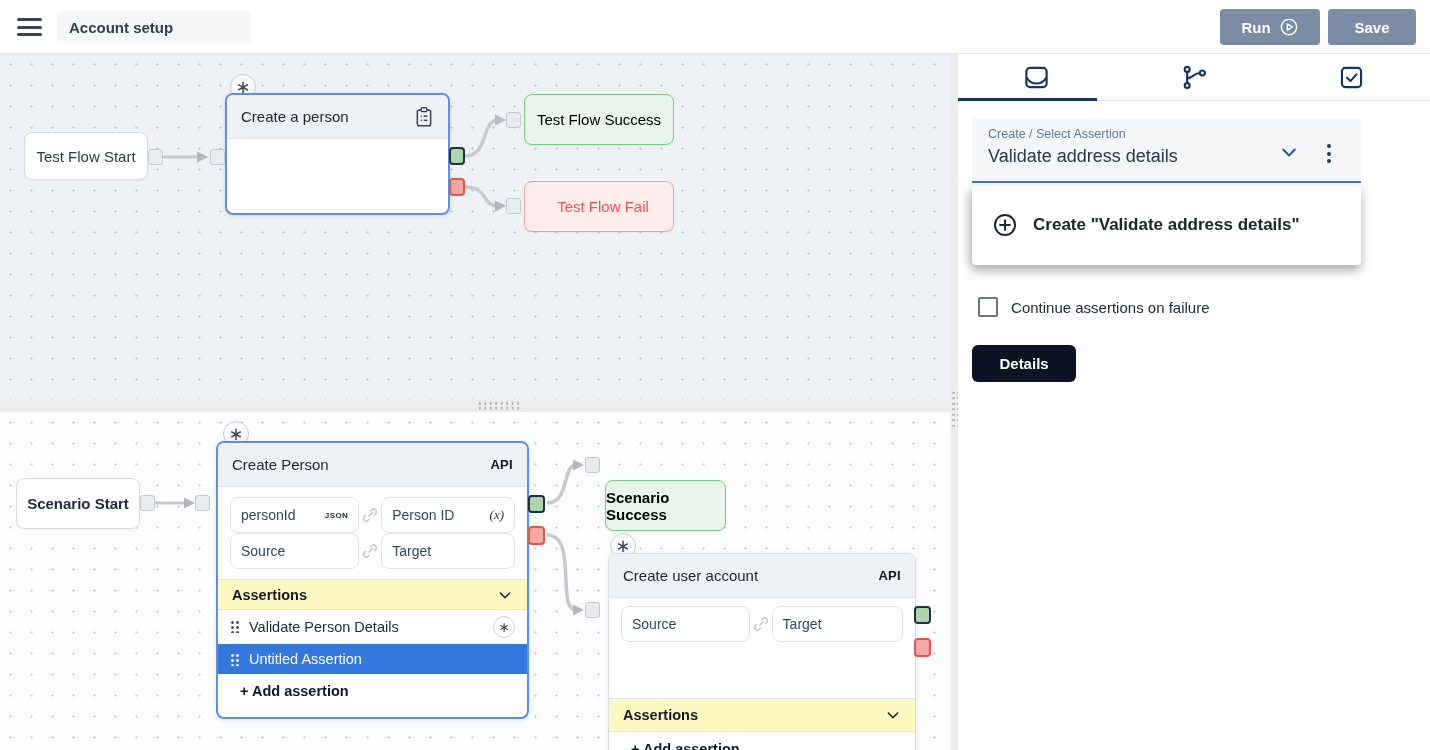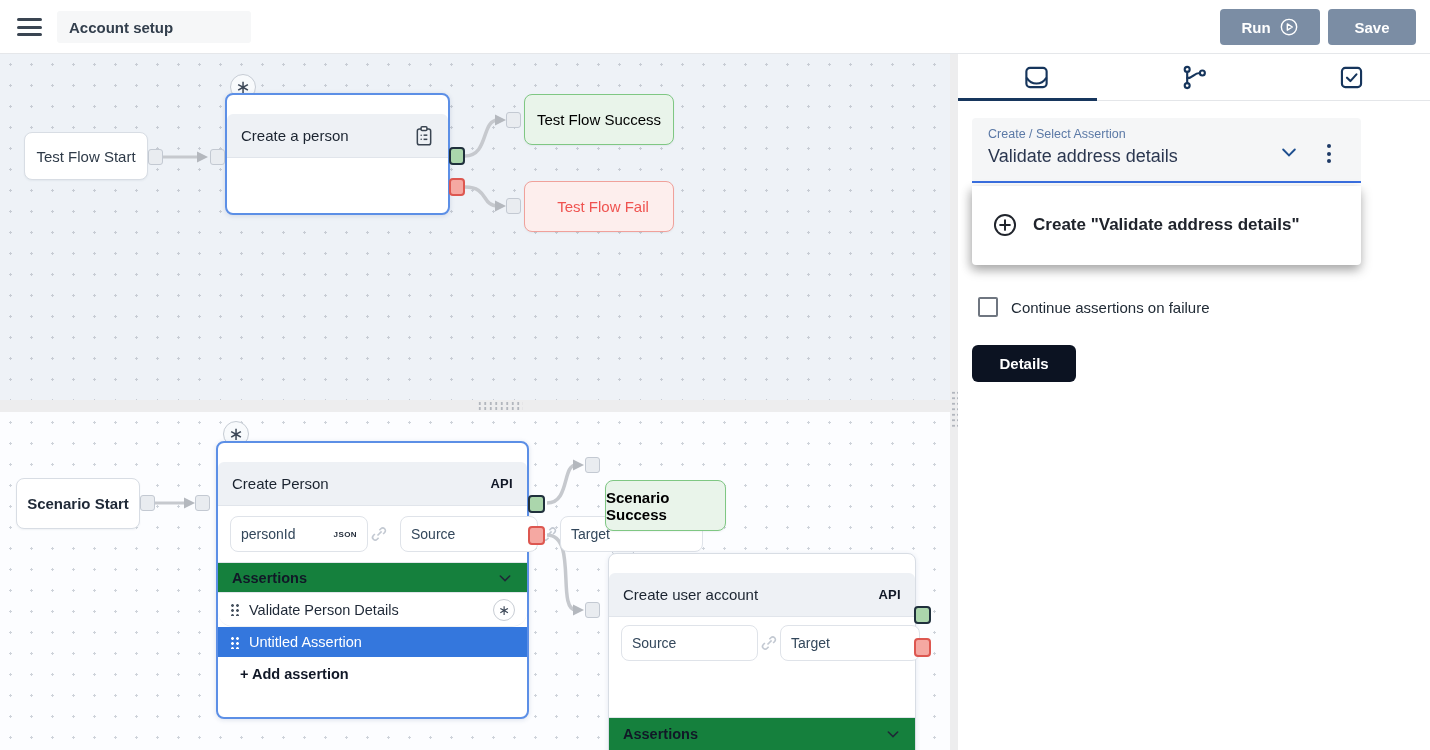--- a/index.html
+++ b/index.html
@@ -26,39 +26,39 @@
   .v-strip .grip { position:absolute; top:336px; left:1px; width:7px; height:38px; background-image:radial-gradient(circle,#b2b6bd 1.1px,transparent 1.3px); background-size:5px 5.5px; }
 
   
   .edges { position:absolute; inset:0; pointer-events:none; z-index:1; }
   .node { position:absolute; background:#fff; border-radius:8px; z-index:2; }
   .simple-node { border:1px solid #d8dde4; display:flex; align-items:center; justify-content:center; font-size:15px; font-weight:500; color:#2e3a48; box-shadow:0 1px 2px rgba(40,60,90,.06); cursor:pointer; }
   .bold-label { font-weight:700; color:#1f2937; }
   .outcome-success { background:#e9f4ea; border:1px solid #7fc783; color:#000000; }
   .outcome-fail { background:#fdeeed; border:1px solid #f0a19b; color:#ef5350; }
   .api-node { border:2px solid #5c8fe6; box-shadow:0 1px 5px rgba(30,60,120,.14); cursor:pointer; }
-  .node-head { height:44px; background:#eef1f5; border-bottom:1px solid #e1e5eb; border-radius:6px 6px 0 0; display:flex; align-items:center; padding:0 14px;margin-top:19px; }
+  .node-head { height:44px; background:#eef1f5; border-bottom:1px solid #e1e5eb; border-radius:6px 6px 0 0; display:flex; align-items:center; padding:0 14px; }
   .node-title { font-size:15px; color:#1b2430; }
   .node-title.heavy { font-weight:400; }
   .api-badge { margin-left:auto; font-size:13px; font-weight:700; color:#111827; letter-spacing:.3px; }
   .port { position:absolute; z-index:3; cursor:pointer; }
   .port-gray { background:#e9ecf0; border:1px solid #c3c9d2; border-radius:3px; }
   .port-green { background:#abd6ac; border:2px solid #20303c; border-radius:4px; }
   .port-red { background:#f5a8a2; border:2px solid #dd5750; border-radius:4px; }
   .star-badge { position:absolute; width:26px; height:26px; border-radius:50%; background:#f8fafc; border:1px solid #c6ccd4; color:#3c4757; display:flex; align-items:center; justify-content:center; font-size:18px; line-height:1; z-index:1; }
   .fit-btn { position:absolute; width:26px; height:26px; cursor:pointer; z-index:4; }
 
-  .map-rows { padding:10px 12px 0 12px; display:flex; flex-direction:row; gap:10px; }
+  .map-rows { padding:10px 12px 0 12px; display:flex; flex-direction:column; }
   .map-row { display:flex; align-items:center; }
   .mbox { height:36px; border:1px solid #dfe3e9; border-radius:8px; background:#fff; display:flex; align-items:center; padding:0 10px; font-size:14px; color:#33475b; }
   .mbox .tag-json { margin-left:auto; font-size:8px; font-weight:700; letter-spacing:.4px; color:#1f2937; }
   .mbox .tag-fx { margin-left:auto; font-size:13px; font-style:italic; font-family:"Liberation Serif", serif; color:#1f2937; }
   .link-ico { width:22px; display:flex; justify-content:center; flex:none; }
 
-  .assert-head { height:31px; margin-top:10px; background:#15803d; border-top:1px solid #e1e5eb; border-bottom:1px solid #e1e5eb; display:flex; align-items:center; padding:0 14px; font-size:14.5px; font-weight:700; color:#111827; }
+  .assert-head { height:31px; margin-top:10px; background:#fef9c3; border-top:1px solid #e1e5eb; border-bottom:1px solid #e1e5eb; display:flex; align-items:center; padding:0 14px; font-size:14.5px; font-weight:700; color:#111827; }
   .assert-head .chev { margin-left:auto; display:flex; }
   .assert-row { display:flex; align-items:center; gap:10px; padding:0 12px; font-size:14.5px; color:#1f2937; border-bottom:1px solid #edf0f3; cursor:pointer; }
   .assert-row.selected { background:#3477dd; color:#fff; border-bottom:none; }
   .drag-dots { width:9px; height:13px; flex:none; background-image:radial-gradient(circle,#4a5562 1.3px,transparent 1.5px); background-size:5px 5px; }
   .assert-row.selected .drag-dots { background-image:radial-gradient(circle,#ffffff 1.3px,transparent 1.5px); }
   .row-star { margin-left:auto; width:22px; height:22px; border-radius:50%; border:1px solid #c8cdd4; display:flex; align-items:center; justify-content:center; font-size:14px; color:#3c4757; background:#fff; }
   .add-assert { height:34px; display:flex; align-items:center; padding:0 22px; font-size:14.5px; font-weight:700; color:#111827; cursor:pointer; }
 
   
   .panel { position:relative; width:499px; height:696px; background:#fff; }
@@ -192,20 +192,24 @@
               <span>personId</span>
               <span class="tag-json">JSON</span>
             </div>
             <span class="link-ico">
               <svg width="18" height="18" viewBox="0 0 24 24" fill="none" stroke="#c3c9d2" stroke-width="2.2">
                   <path d="M10 14 L15.5 8.5"></path>
                   <path d="M12.5 7 l2-2 a3.5 3.5 0 0 1 5 5 l-2 2"></path>
                   <path d="M11.5 17 l-2 2 a3.5 3.5 0 0 1 -5 -5 l2 -2"></path>
                 </svg>
             </span>
+            <div class="mbox" style="width:143px;">
+              <span>Person ID</span>
+              <span class="tag-fx">(x)</span>
+            </div>
           </div>
           <div class="map-row">
             <div class="mbox" style="width:138px;">
               <span>Source</span>
             </div>
             <span class="link-ico">
               <svg width="18" height="18" viewBox="0 0 24 24" fill="none" stroke="#c3c9d2" stroke-width="2.2">
                   <path d="M10 14 L15.5 8.5"></path>
                   <path d="M12.5 7 l2-2 a3.5 3.5 0 0 1 5 5 l-2 2"></path>
                   <path d="M11.5 17 l-2 2 a3.5 3.5 0 0 1 -5 -5 l2 -2"></path>

